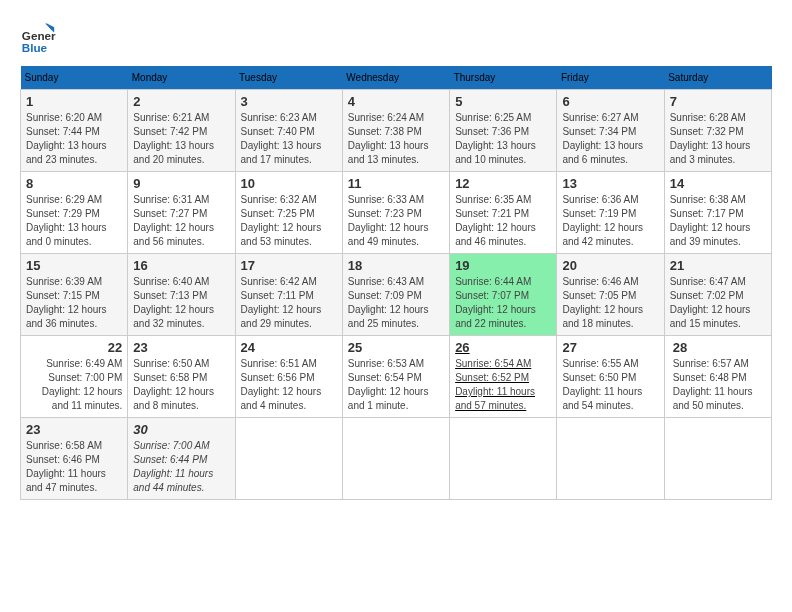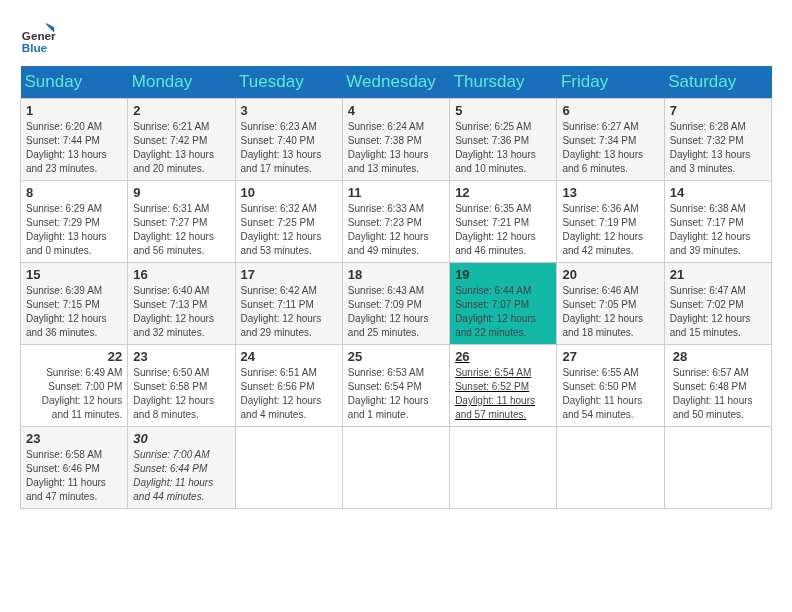--- a/index.html
+++ b/index.html
@@ -37,24 +37,24 @@
       font-size: 16px;
       color: #555;
     }
     table {
       width: 100%;
       border-collapse: collapse;
       font-size: 11px;
     }
     th {
       background-color: #1a6fba;
-      color: #5eead4;
+      color: #000000;
       padding: 6px 4px;
       text-align: left;
-      font-size: 17px;
+      font-size: 10px;
       font-weight: normal;
     }
     td {
       border: 1px solid #ccc;
       vertical-align: top;
       padding: 4px 5px;
       min-height: 70px;
       width: calc(100% / 7);
     }
     tr:nth-child(odd) td {
@@ -257,21 +257,21 @@
         </div>
       </td>
         <td style="background-color: rgb(245, 245, 245);">
         <span class="day-number">18</span>
         <div class="day-info">
           Sunrise: 6:43 AM<br>
           Sunset: 7:09 PM<br>
           Daylight: 12 hours and 25 minutes.
         </div>
       </td>
-        <td style="background-color: #14b8a6;">
+        <td style="background-color: #86efac;">
         <span class="day-number">19</span>
         <div class="day-info">
           Sunrise: 6:44 AM<br>
           Sunset: 7:07 PM<br>
           Daylight: 12 hours and 22 minutes.
         </div>
       </td>
         <td style="background-color: rgb(245, 245, 245);">
         <span class="day-number">20</span>
         <div class="day-info">

